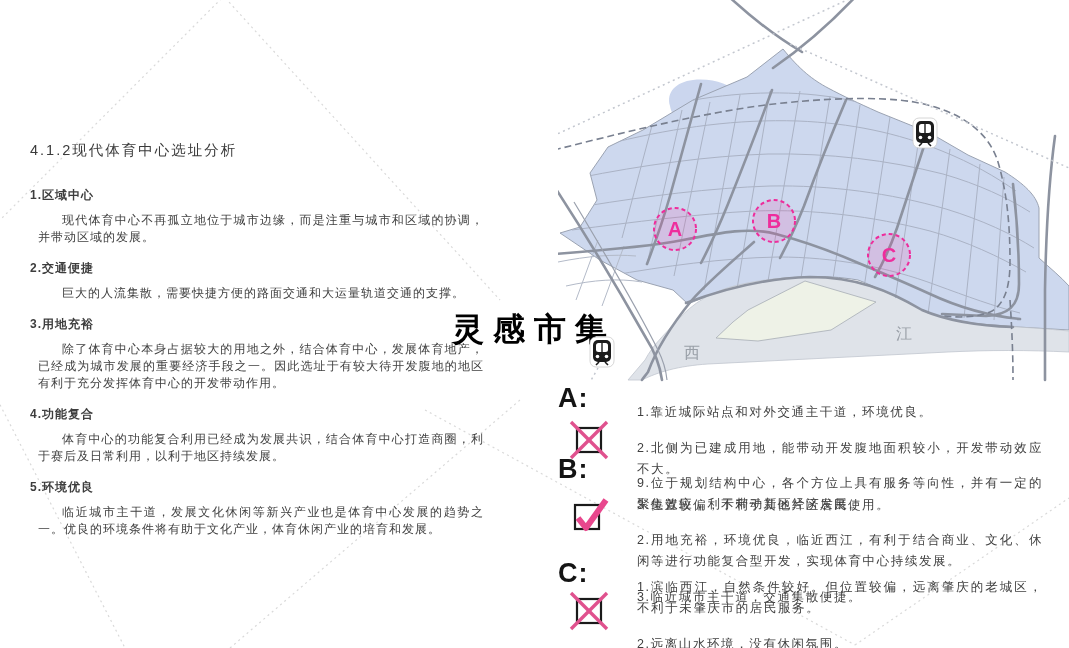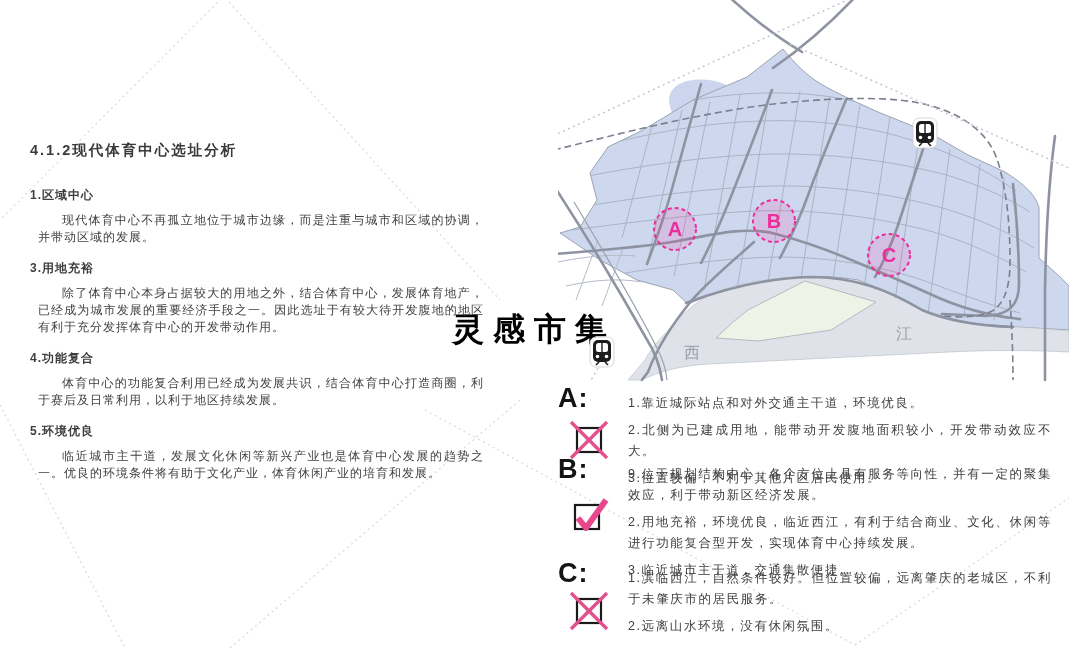--- a/index.html
+++ b/index.html
@@ -4,34 +4,34 @@
 <style>
   html,body{margin:0;padding:0;background:#ffffff;}
   #page{position:relative;width:1069px;height:648px;background:#ffffff;overflow:hidden;
         font-family:"Liberation Sans","DejaVu Sans",sans-serif;color:#3d3d3d;}
   
   #bg-deco{position:absolute;left:0;top:0;width:1069px;height:648px;z-index:0;}
   #watermark-text{position:absolute;left:452px;top:308px;z-index:1;
         font-size:32px;letter-spacing:9px;color:#000000;font-weight:700;white-space:nowrap;}
   
   #left-col{position:absolute;left:30px;top:141px;width:462px;z-index:2;}
-  .doc-title{font-size:14.5px;font-weight:700;letter-spacing:2px;color:#3a3a3a;margin:0 0 27px 0;}
+  .doc-title{font-size:14.5px;font-weight:400;letter-spacing:2px;color:#3a3a3a;margin:0 0 27px 0;}
   .sec{margin:0 0 14px 0;}
   .sec-head{font-size:12px;font-weight:700;letter-spacing:1px;margin:0 0 2px 0;color:#3d3d3d;}
   .sec-body{font-size:12px;line-height:17px;letter-spacing:1px;text-align:justify;
             text-indent:24px;margin:8px;color:#404040;}
   
   #map{position:absolute;left:558px;top:0;width:511px;height:382px;z-index:2;}
   
   .eval-row{position:absolute;left:558px;width:505px;display:flex;z-index:2;}
   .eval-left{width:64px;flex:0 0 64px;}
   .eval-label{font-size:27px;font-weight:700;color:#141414;letter-spacing:1px;line-height:26px;font-family:"Liberation Sans",sans-serif;}
   .eval-box{margin:6px 0 0 10px;}
   .eval-text{flex:1;font-size:12.5px;line-height:21px;letter-spacing:1.6px;color:#404040;padding-top:2px;max-width:436px;}
-  .eval-item{margin:6px;text-align:justify;}
+  .eval-item{margin:15px;text-align:justify;}
   #eval-a{top:385px;}
   #eval-b{top:456px;}
   #eval-c{top:560px;}
 </style>
 </head>
 <body>
 
 <div id="page">
 
   <svg id="bg-deco" viewBox="0 0 1069 648" xmlns="http://www.w3.org/2000/svg">
@@ -48,20 +48,24 @@
   <div id="watermark-text">灵感市集</div>
 
   <div id="left-col">
     <h1 class="doc-title">4.1.2现代体育中心选址分析</h1>
 
     <div class="sec">
       <div class="sec-head">1.区域中心</div>
       <p class="sec-body">现代体育中心不再孤立地位于城市边缘，而是注重与城市和区域的协调，并带动区域的发展。</p>
     </div>
 
+    <div class="sec">
+      <div class="sec-head">2.交通便捷</div>
+      <p class="sec-body">巨大的人流集散，需要快捷方便的路面交通和大运量轨道交通的支撑。</p>
+    </div>
 
     <div class="sec">
       <div class="sec-head">3.用地充裕</div>
       <p class="sec-body">除了体育中心本身占据较大的用地之外，结合体育中心，发展体育地产，已经成为城市发展的重要经济手段之一。因此选址于有较大待开发腹地的地区有利于充分发挥体育中心的开发带动作用。</p>
     </div>
 
     <div class="sec">
       <div class="sec-head">4.功能复合</div>
       <p class="sec-body">体育中心的功能复合利用已经成为发展共识，结合体育中心打造商圈，利于赛后及日常利用，以利于地区持续发展。</p>
     </div>

